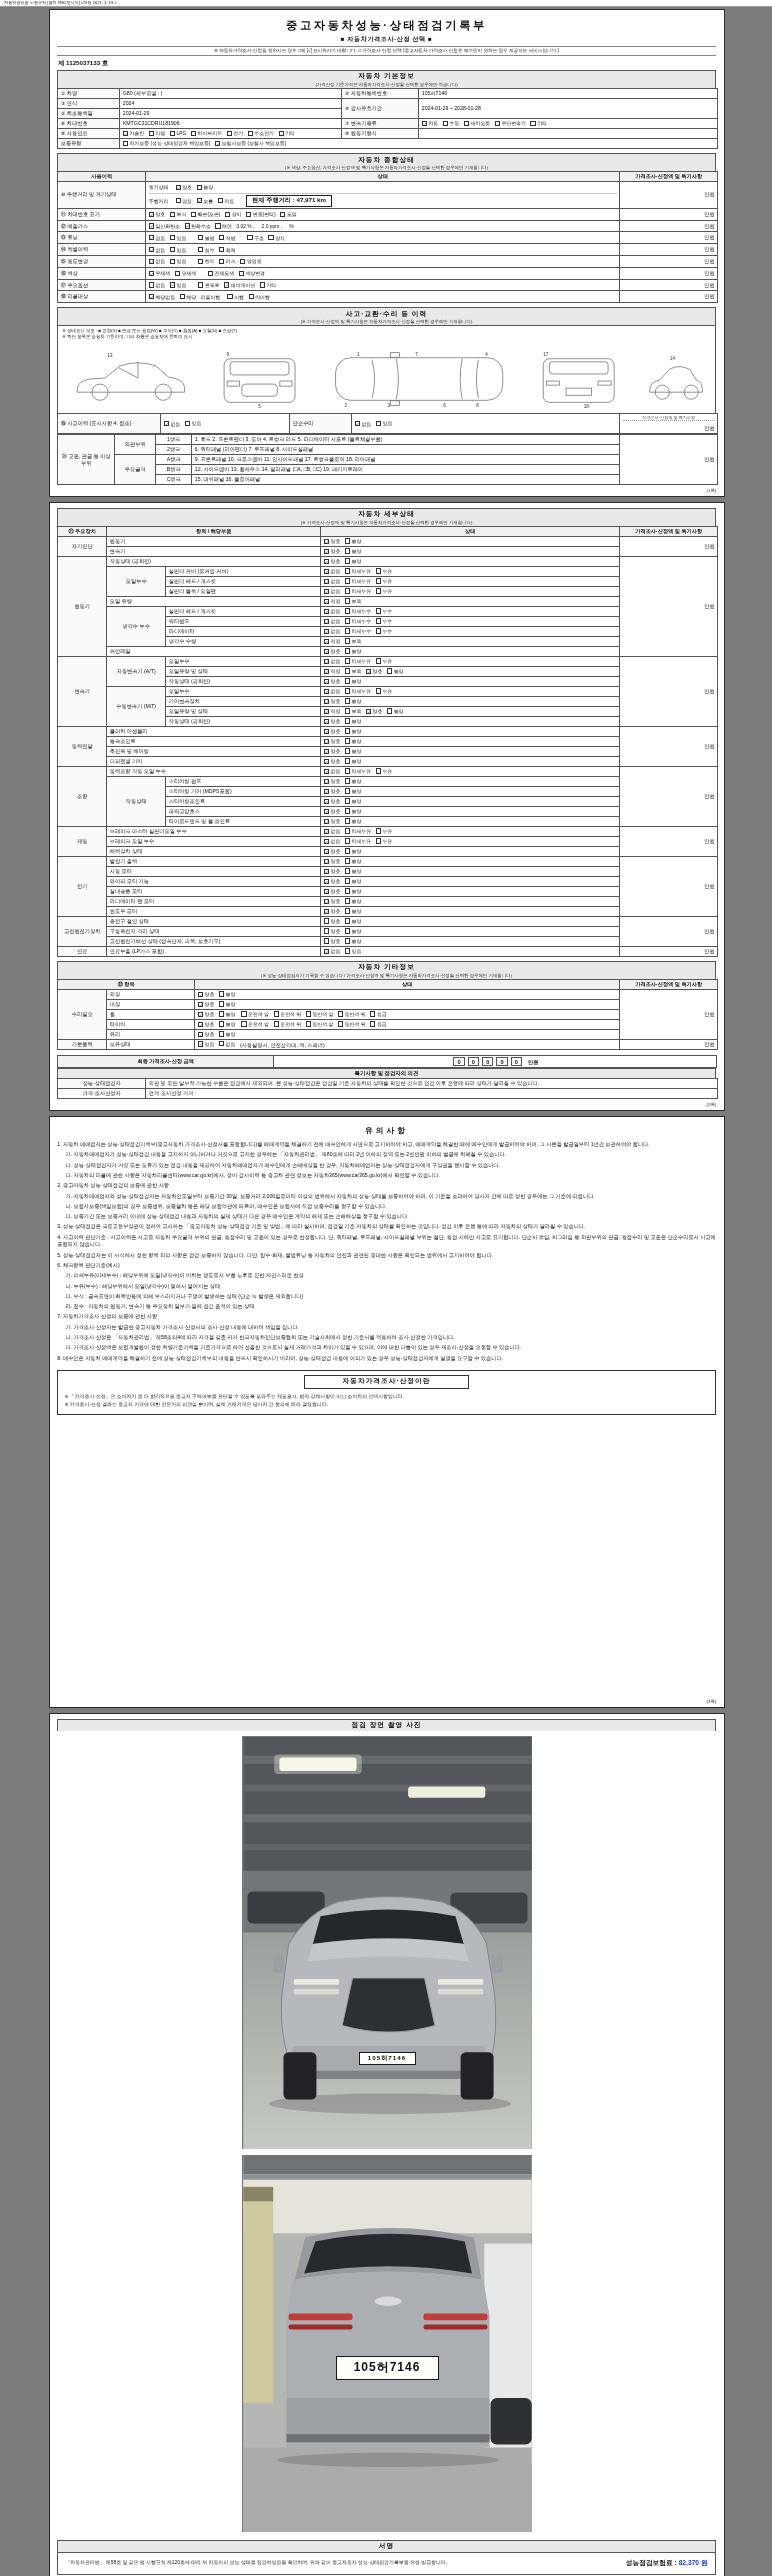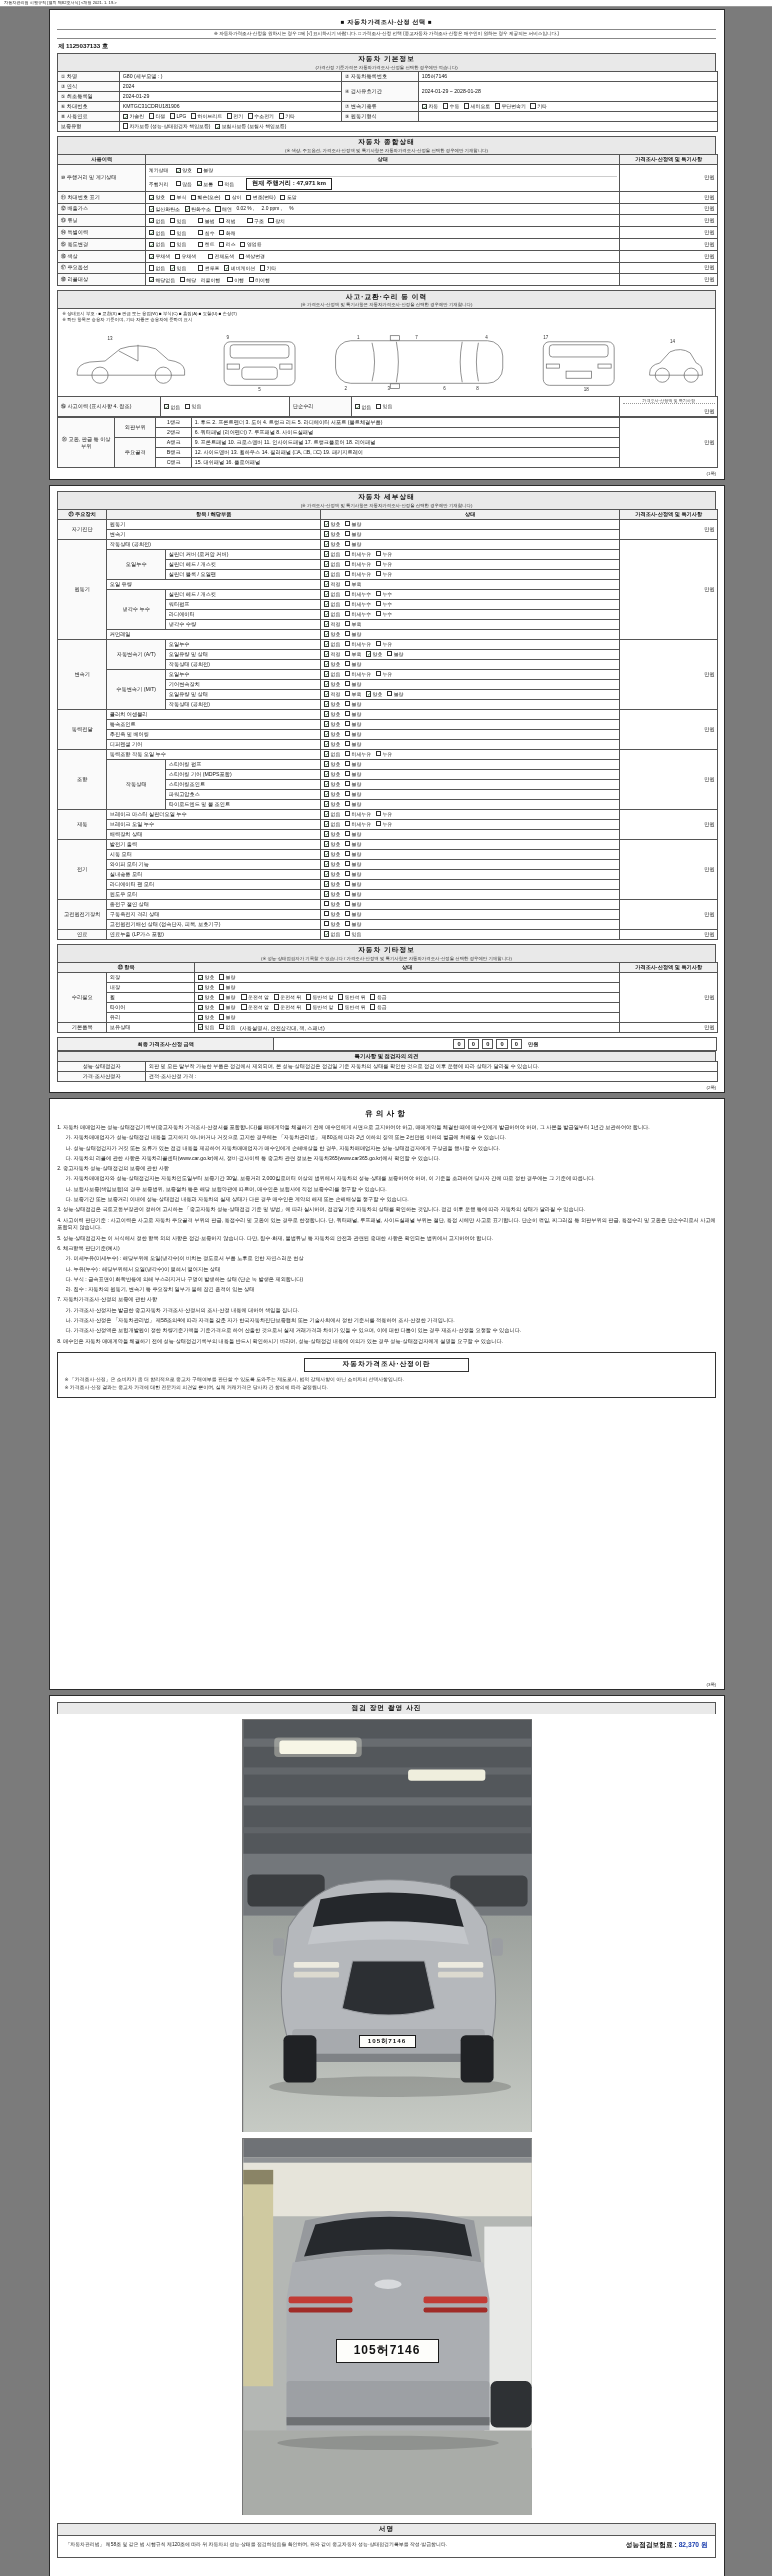--- a/index.html
+++ b/index.html
@@ -65,20 +65,21 @@
 </style>
 </head>
 <body>
 
 <div class="topstrip">
   <span>자동차관리법 시행규칙 [별지 제82호서식] &lt;개정 2021. 1. 19.&gt;</span>
   <span></span>
 </div>
 
 <div class="page p1">
+  <div class="title">중고자동차성능·상태점검기록부</div>
   <div class="subtitle">■ 자동차가격조사·산정 선택 ■</div>
   <div class="notice">※ 자동차가격조사·산정을 원하시는 경우 □에 [√] 표시하시기 바랍니다.  □ 가격조사·산정 선택  (중고자동차 가격조사·산정은 매수인이 원하는 경우 제공되는 서비스입니다.)</div>
   <div class="docno">제 1125037133 호</div>
 
   <div class="secbar">
     <div class="sectitle">자동차 기본정보</div>
     <div class="secnote">(가격산정 기준가격은 자동차가격조사·산정을 선택한 경우에만 적습니다)</div>
   </div>
   <table class="t">
     <colgroup>

